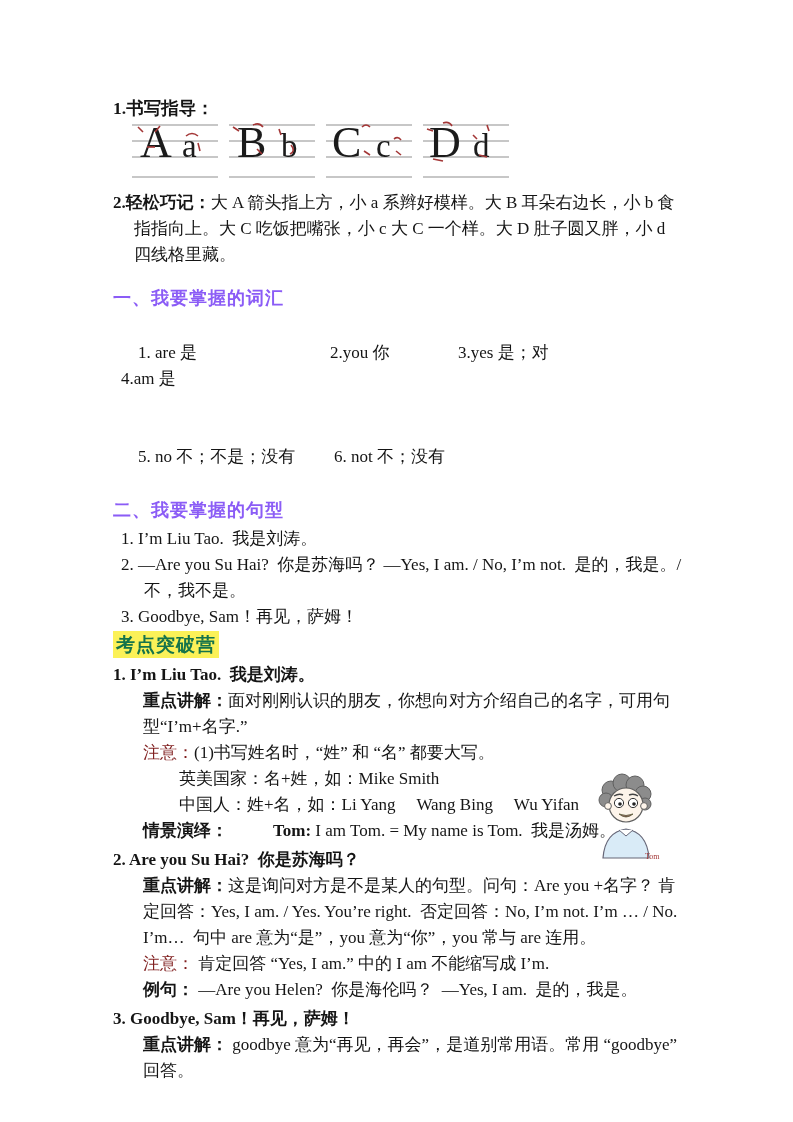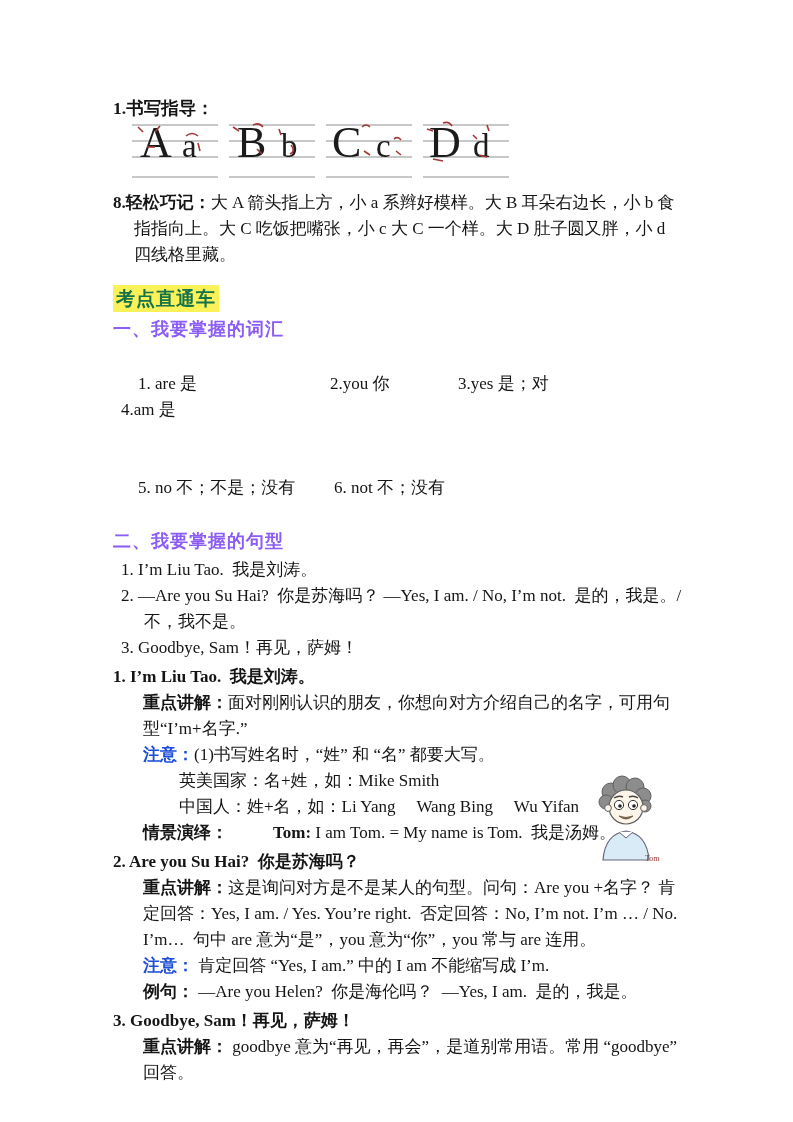--- a/index.html
+++ b/index.html
@@ -46,21 +46,21 @@
   .vrow { margin-left:8px; }
   .vrow span { display:inline-block; }
   .v1 { width:192px; } .v2 { width:128px; } .v3 { width:182px; }
   .v5 { width:196px; }
 
   .pattern { margin-left:8px; }
   .pattern.wrap { padding-left:23px; text-indent:-23px; }
 
   .phead { font-weight:700; margin-top:3px; }
   .pblock { margin-left:30px; }
-  .note-label { color:#1d4ed8; font-weight:700; }
+  .note-label { color:#7f1d1d; font-weight:400; }
   .ind-a { margin-left:39px; }   
   .ind-b { margin-left:66px; }
   .speaker-gap-wide { margin-left:45px; }
 
   .p1, .p3 { position:relative; }
   .tom-art  { position:absolute; right:22px;  bottom:-16px; }
 </style>
 </head>
 <body>
 
@@ -137,38 +137,38 @@
             <path d="M22 2 q6 -2 9 3"></path>
             <path d="M12 38 l10 2"></path>
             <path d="M52 14 l4 4"></path>
             <path d="M66 4 l2 6"></path>
             <path d="M58 34 l8 2"></path>
         </g>
       </svg>
     </div>
   </div>
 
-  <p class="mnemo"><b>8.轻松巧记：</b><span>大 A 箭头指上方，小 a 系辫好模样。大 B 耳朵右边长，小 b 食指指向上。大 C 吃饭把嘴张，小 c 大 C 一个样。大 D 肚子圆又胖，小 d 四线格里藏。</span></p>
-
-
-  <div class="hl-row"><span class="hl">考点直通车</span></div>
+  <p class="mnemo"><b>2.轻松巧记：</b><span>大 A 箭头指上方，小 a 系辫好模样。大 B 耳朵右边长，小 b 食指指向上。大 C 吃饭把嘴张，小 c 大 C 一个样。大 D 肚子圆又胖，小 d 四线格里藏。</span></p>
+
+
 
   <div class="subhead">一、我要掌握的词汇</div>
   <div class="vrow pre">
     <span class="v1">1. are 是</span><span class="v2">2.you 你</span><span class="v3">3.yes 是；对</span><span>4.am 是</span>
   </div>
   <div class="vrow pre">
     <span class="v5">5. no 不；不是；没有</span><span>6. not 不；没有</span>
   </div>
 
   <div class="subhead">二、我要掌握的句型</div>
   <div class="pattern pre">1. I’m Liu Tao.  我是刘涛。</div>
   <div class="pattern wrap pre">2. —Are you Su Hai?  你是苏海吗？ —Yes, I am. / No, I’m not.  是的，我是。/ 不，我不是。</div>
   <div class="pattern pre">3. Goodbye, Sam！再见，萨姆！</div>
 
+  <div class="hl-row"><span class="hl">考点突破营</span></div>
 
   <div class="p1">
     <div class="phead pre">1. I’m Liu Tao.  我是刘涛。</div>
     <div class="pblock"><b>重点讲解：</b><span class="pre">面对刚刚认识的朋友，你想向对方介绍自己的名字，可用句型“I’m+名字.”</span></div>
     <div class="pblock"><span class="note-label">注意：</span><span class="pre">(1)书写姓名时，“姓” 和 “名” 都要大写。</span></div>
     <div class="pblock ind-b pre">英美国家：名+姓，如：Mike Smith</div>
     <div class="pblock ind-b pre">中国人：姓+名，如：Li Yang     Wang Bing     Wu Yifan</div>
     <div class="pblock"><b>情景演绎：</b><b class="speaker-gap-wide">Tom:</b><span class="pre"> I am Tom. = My name is Tom.  我是汤姆。</span></div>
 
     <svg class="tom-art" width="74" height="88" viewBox="0 0 74 88">

